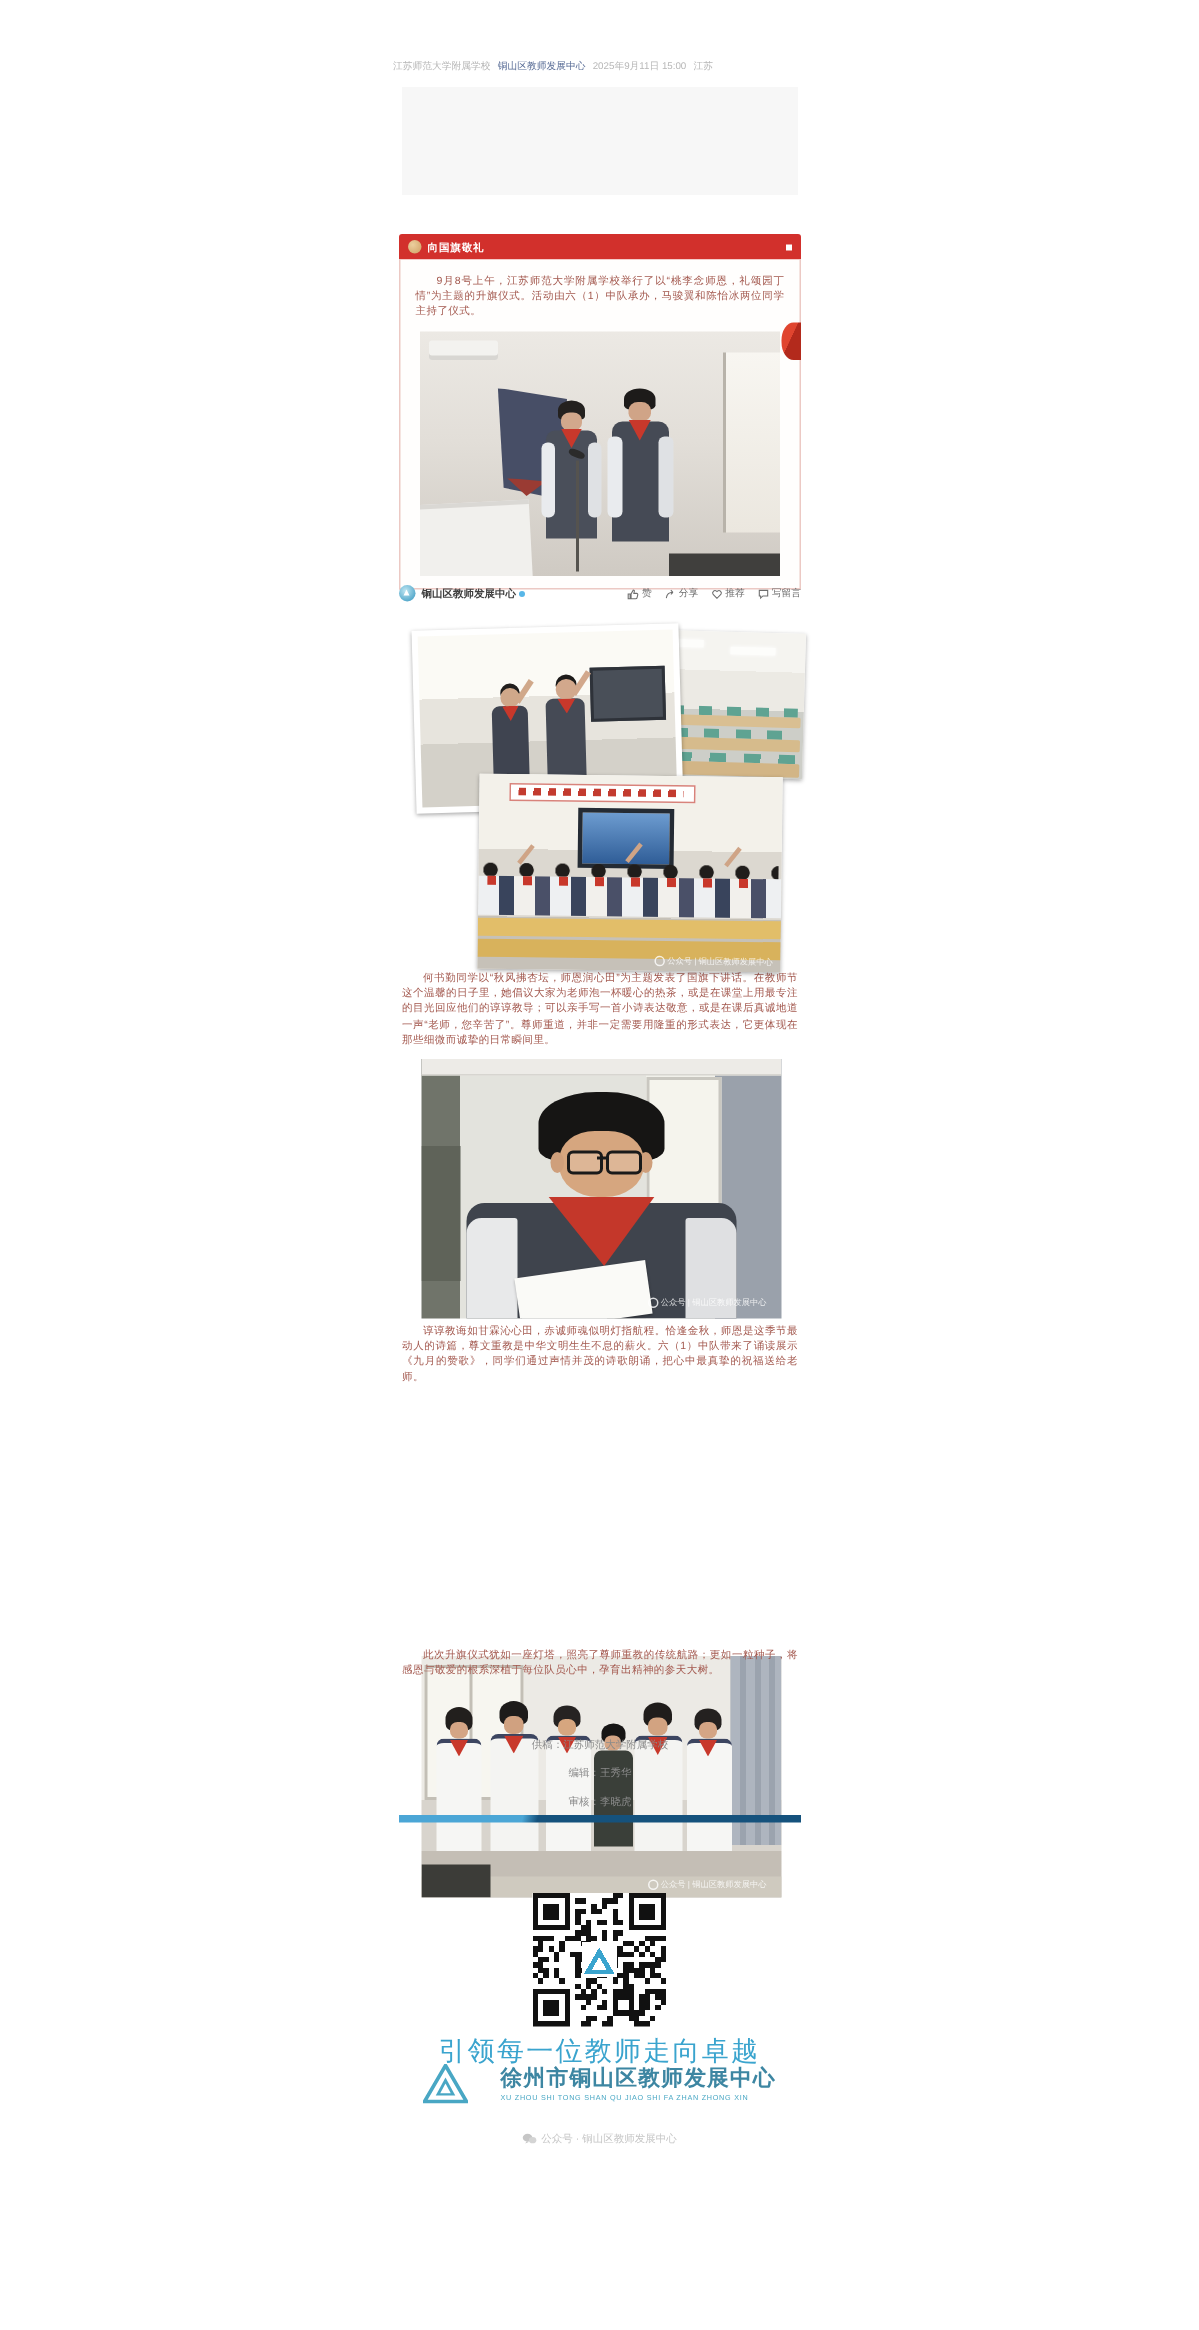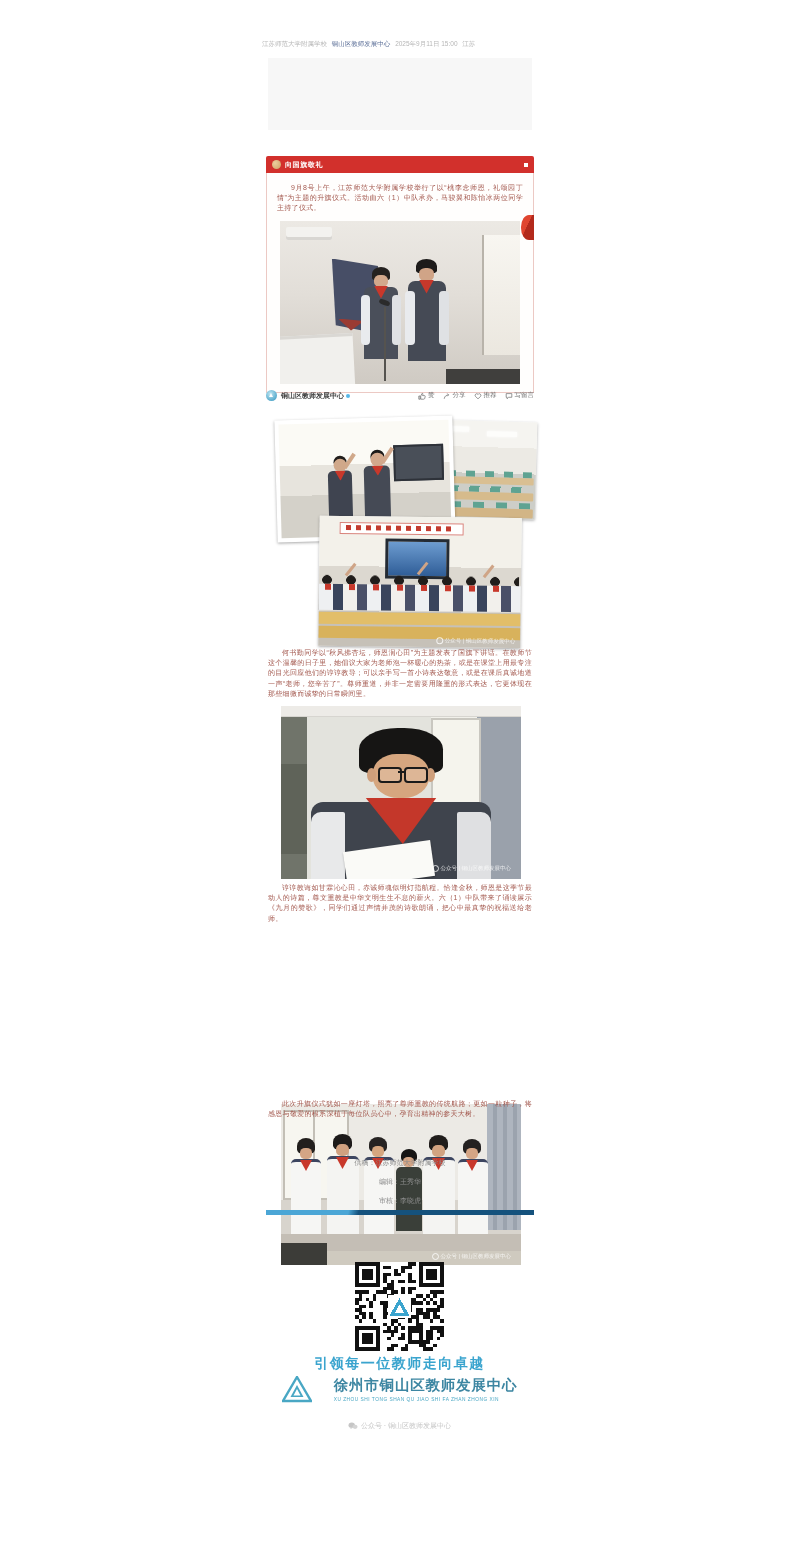--- a/index.html
+++ b/index.html
@@ -45,21 +45,21 @@
   .cph{position:absolute;background:#fff;box-shadow:0 1px 3px rgba(0,0,0,.35);}
   .cpA{left:10px;top:4px;width:170px;height:114px;padding:4px;transform:rotate(-1.6deg);z-index:2;}
   .cpB{left:158px;top:7px;width:112px;height:97px;transform:rotate(1.6deg);z-index:1;}
   .cpC{left:53px;top:103px;width:202px;height:130px;transform:rotate(.7deg);z-index:3;}
   .scene{position:relative;width:100%;height:100%;overflow:hidden;}
   
   .credits{left:262px;top:1158px;width:276px;text-align:center;font-size:7px;color:#8b8b8b;}
   .credits div{margin-bottom:9px;}
   .divbar{left:266px;top:1210px;width:268px;height:5px;background:linear-gradient(105deg,#4ba6d6 0px,#4ba6d6 80px,#15527d 90px);}
   .qrwrap{left:355px;top:1262px;width:89px;height:89px;background:#fff;}
-  .slogan{left:0;top:1355px;width:799px;text-align:center;font-size:14px;font-weight:bold;color:#3aa4ce;letter-spacing:1.5px;}
+  .slogan{left:0;top:1355px;width:799px;text-align:center;font-size:18px;font-weight:normal;color:#3aa4ce;letter-spacing:1.5px;}
   .orgrow{left:0;top:1376px;width:799px;display:flex;justify-content:center;align-items:flex-start;gap:6px;}
   .orgtxt{display:flex;flex-direction:column;margin-left:16px;}
   .orgname{font-size:14.5px;font-weight:bold;color:#3d86a2;letter-spacing:.8px;}
   .orgpy{font-size:4.8px;color:#49a7c4;letter-spacing:.5px;margin-top:1.5px;}
   .tag{left:0;top:1421px;width:799px;display:flex;justify-content:center;align-items:center;gap:3px;font-size:7px;color:#c6c6c6;}
 </style>
 </head>
 <body>
 
 <div class="page">

